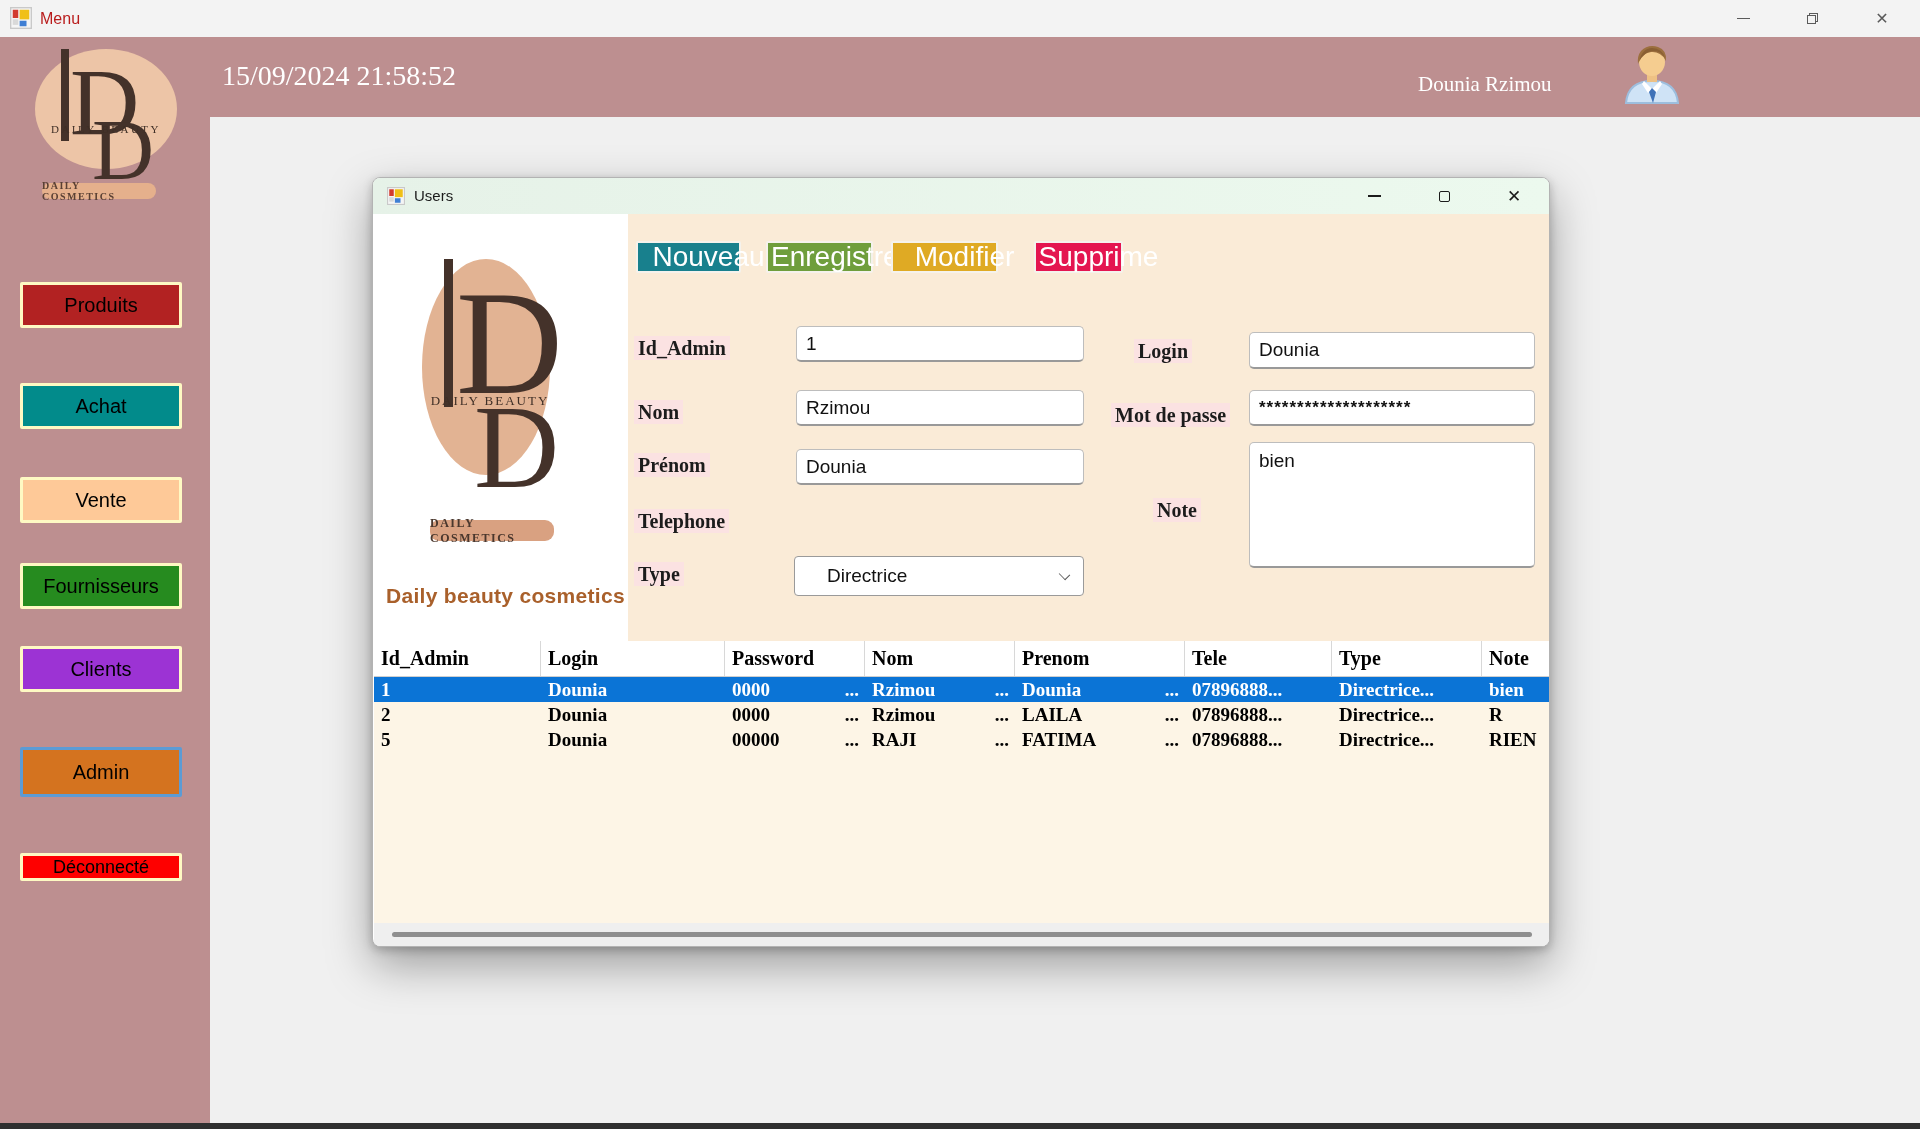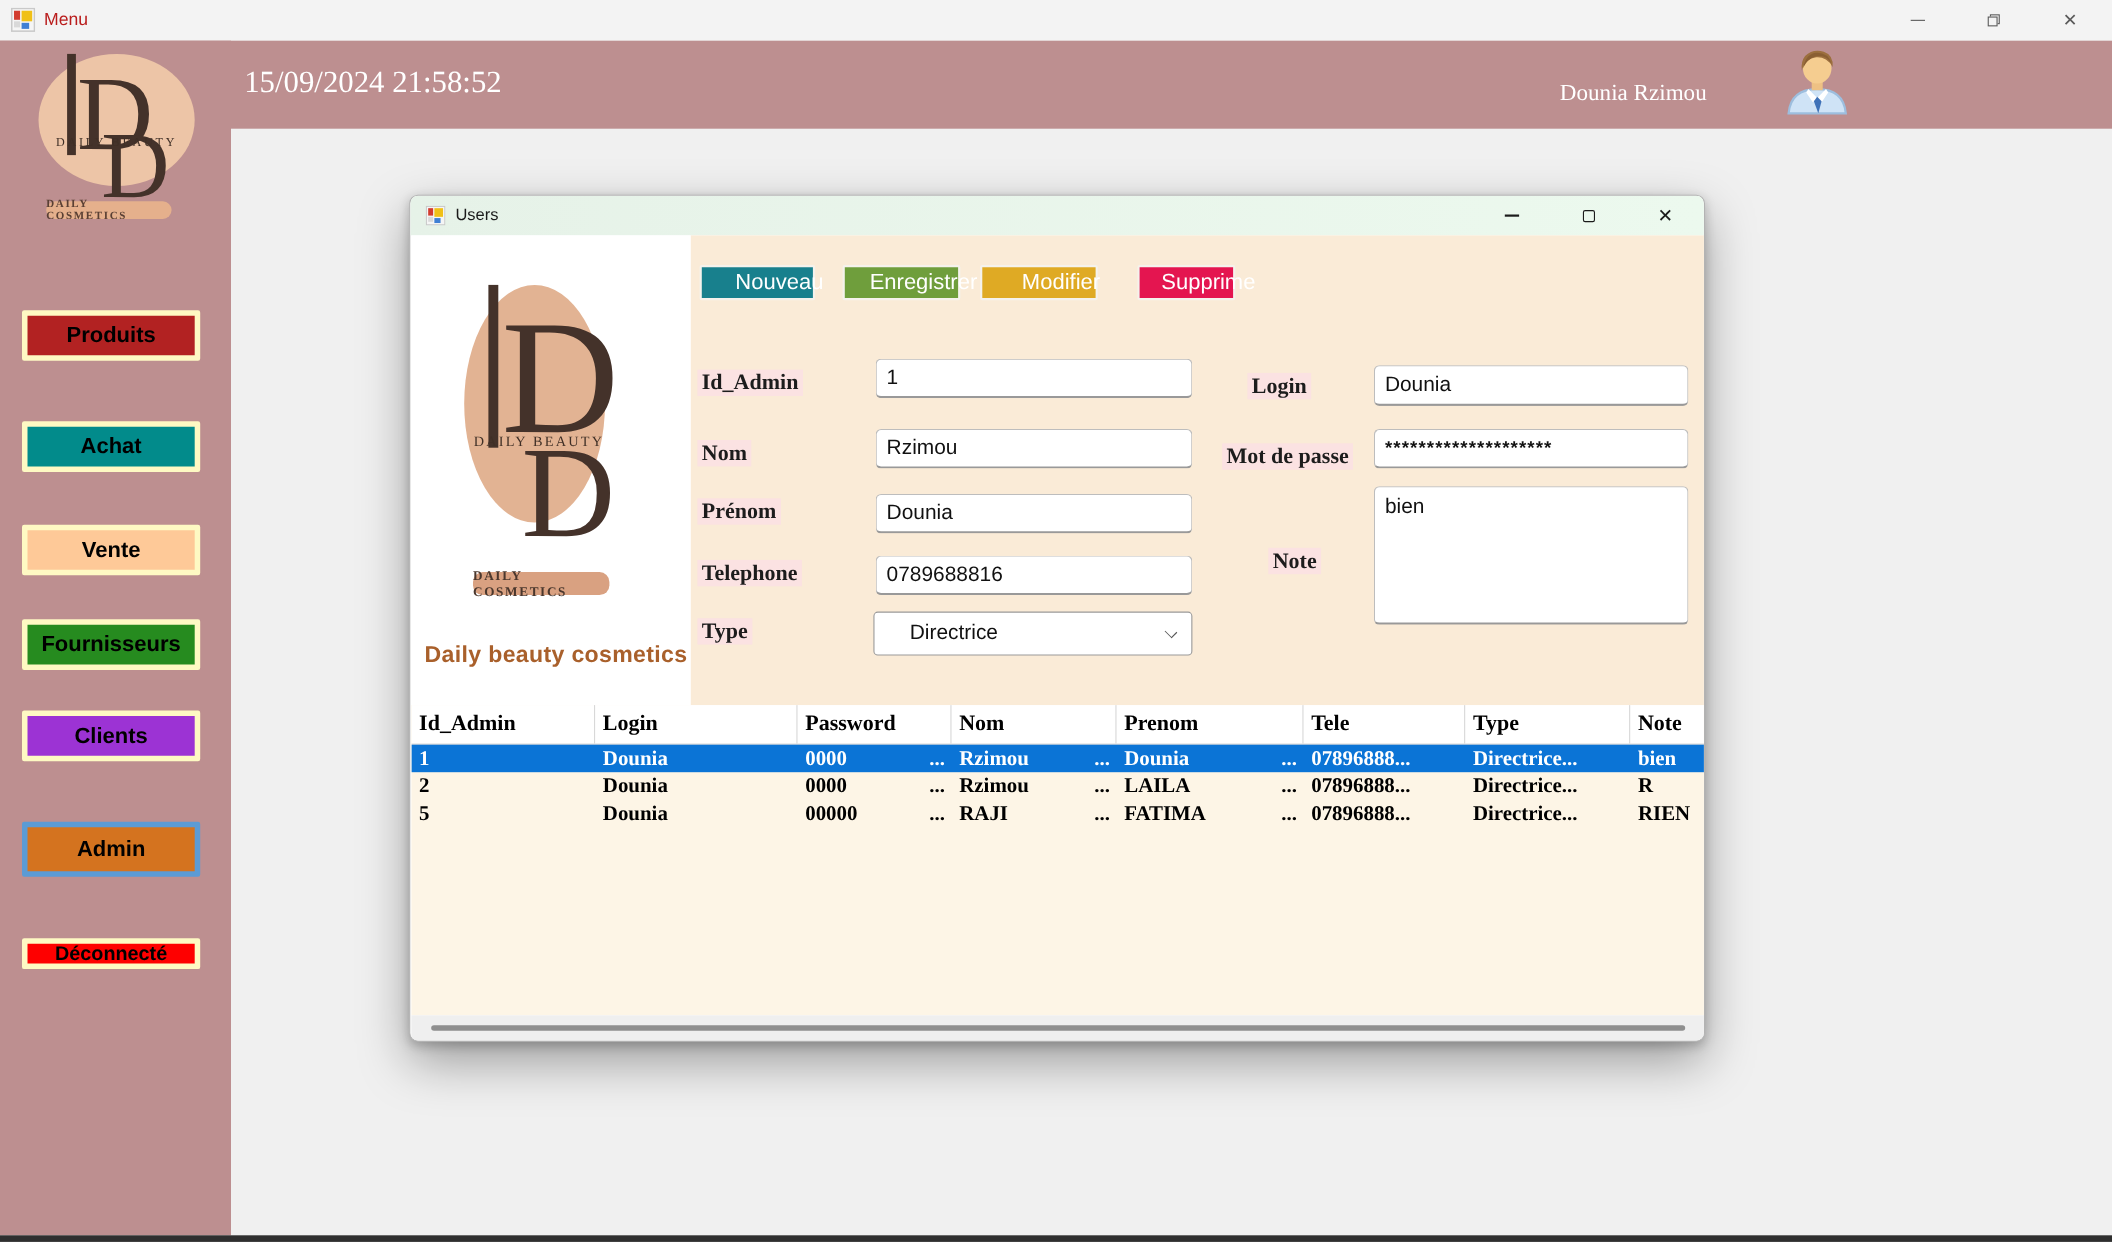--- a/index.html
+++ b/index.html
@@ -27,22 +27,22 @@
   .app-header { position:absolute; left:0; top:37px; width:1920px; height:80px; background:#bd8f90; }
   .sidebar    { position:absolute; left:0; top:37px; width:210px; height:1086px; background:#bd8f90; }
   .datetime { position:absolute; left:222px; top:60px; font-family:"Liberation Serif", serif; font-size:28px; color:#ffffff; }
   .username { position:absolute; left:1418px; top:72px; font-family:"Liberation Serif", serif; font-weight:normal; font-size:21px; color:#ffffff; }
   .avatar { position:absolute; left:1618px; top:38px; width:68px; height:68px; }
 
   .side-logo { position:absolute; left:18px; top:6px; width:172px; height:140px; }
   .side-badge { position:absolute; left:42px; top:146px; width:114px; height:16px; background:#e5b08c; border-radius:8px;
     font-family:"Liberation Serif", serif; font-weight:bold; font-size:10px; letter-spacing:1.5px; color:#5a4034;
     display:flex; align-items:center; justify-content:center; }
-  .side-btn { position:absolute; left:20px; width:162px; border:5px solid #fef9c3; border-radius:2px;
-    font-weight:bold; font-size:20px; color:#000; display:flex; align-items:center; justify-content:center; cursor:pointer; }
+  .side-btn { position:absolute; left:20px; width:162px; border:3px solid #fef9c3; border-radius:2px;
+    font-weight:normal; font-size:20px; color:#000; display:flex; align-items:center; justify-content:center; cursor:pointer; }
   .side-btn.active { border-color:#5b9bd5; }
   .side-btn.small { font-size:18px; }
 
   .bottom-strip { position:absolute; left:0; top:1123px; width:1920px; height:6px; background:#2f2f2f; }
 
   
   .users-window { position:absolute; left:372px; top:177px; width:1178px; height:770px;
     border-radius:8px; overflow:hidden; background:#fff; border:1px solid #b3b3b3;
     box-shadow:0 18px 45px rgba(0,0,0,.35), 0 3px 10px rgba(0,0,0,.22); }
   .uw-titlebar { position:absolute; left:0; top:0; width:100%; height:36px;
@@ -58,21 +58,21 @@
   .uw-form-panel { position:absolute; left:255px; top:36px; width:922px; height:427px; background:#faebd7; }
 
   .uw-logo { position:absolute; left:38px; top:8px; width:152px; height:296px; }
   .uw-badge { position:absolute; left:56px; top:306px; width:124px; height:21px; background:#d9a181; border-radius:9px;
     font-family:"Liberation Serif", serif; font-weight:bold; font-size:12px; letter-spacing:1.5px; color:#4a372d;
     display:flex; align-items:center; justify-content:center; }
   .uw-caption { position:absolute; left:12px; top:370px; width:242px; font-weight:bold; font-size:21px;
     letter-spacing:.3px; color:#a9602b; }
 
   .tool-btn { position:absolute; top:27px; height:32px; border:2px solid #f5f2ec; border-radius:2px;
-    color:#fff; font-size:20px; display:flex; align-items:center; justify-content:center; cursor:pointer;padding-left:40px; }
+    color:#fff; font-size:28px; display:flex; align-items:center; justify-content:center; cursor:pointer;padding-left:40px; }
 
   .field-label { position:absolute; font-family:"Liberation Serif", serif; font-weight:bold; font-size:20px;
     color:#1c1c1c; background:#fbe2e2; padding:0 4px; line-height:24px; }
   .tb { position:absolute; border:1px solid #bdbdbd; border-bottom:2px solid #999; border-radius:5px;
     background:#fff; font-family:"Liberation Sans", sans-serif; font-size:19px; color:#111; padding:0 9px; }
   textarea.tb { padding-top:6px; resize:none; line-height:23px; }
   .fake-select { position:absolute; border:1px solid #9a9a9a; border-radius:4px; background:#fff;
     font-size:19px; color:#111; display:flex; align-items:center; padding:0 10px; cursor:pointer; }
   .fake-select .chev { position:absolute; right:14px; top:13px; width:9px; height:9px;
     border-right:1.8px solid #555; border-bottom:1.8px solid #555; transform:rotate(45deg) scale(1,.8); }
@@ -197,21 +197,20 @@
 
     <span class="field-label" style="left:6px;  top:122px;">Id_Admin</span>
     <span class="field-label" style="left:6px;  top:186px;">Nom</span>
     <span class="field-label" style="left:6px;  top:239px;">Prénom</span>
     <span class="field-label" style="left:6px;  top:295px;">Telephone</span>
     <span class="field-label" style="left:6px;  top:348px;">Type</span>
 
     <input class="tb" style="left: 168px; top: 112px; width: 288px; height: 36px;" value="1">
     <input class="tb" style="left: 168px; top: 176px; width: 288px; height: 36px;" value="Rzimou">
     <input class="tb" style="left: 168px; top: 235px; width: 288px; height: 36px;" value="Dounia">
-    <input class="tb" style="left: 168px; top: 291px; width: 288px; height: 36px;" value="0789688816">
     <div class="fake-select" style="left:166px; top:342px; width:290px; height:40px;padding-left:32px;">
       <span>Directrice</span>
       <span class="chev"></span>
     </div>
 
     <span class="field-label" style="left:506px; top:125px;">Login</span>
     <span class="field-label" style="left:483px; top:189px;">Mot de passe</span>
     <span class="field-label" style="left:525px; top:284px;">Note</span>
 
     <input class="tb" style="left: 621px; top: 118px; width: 286px; height: 37px;" value="Dounia">

